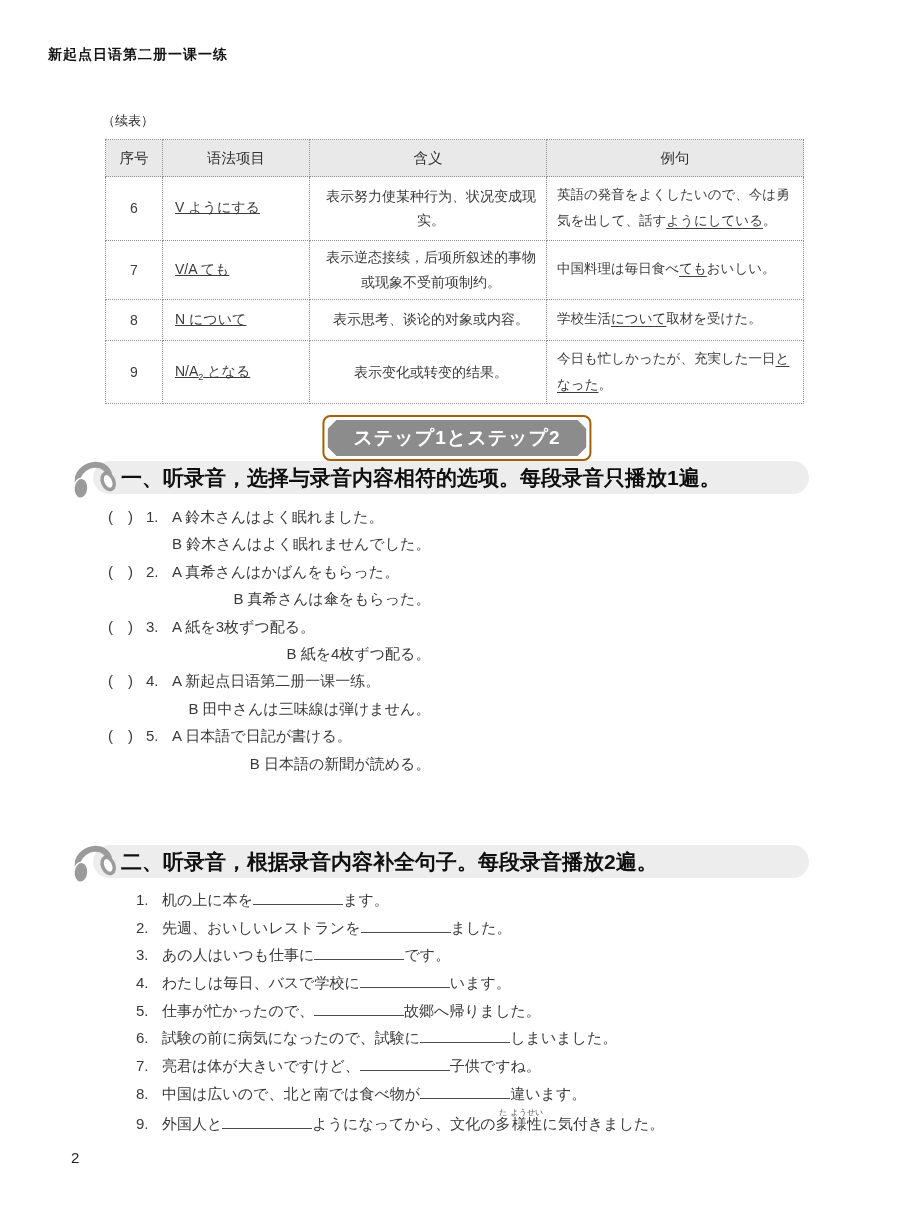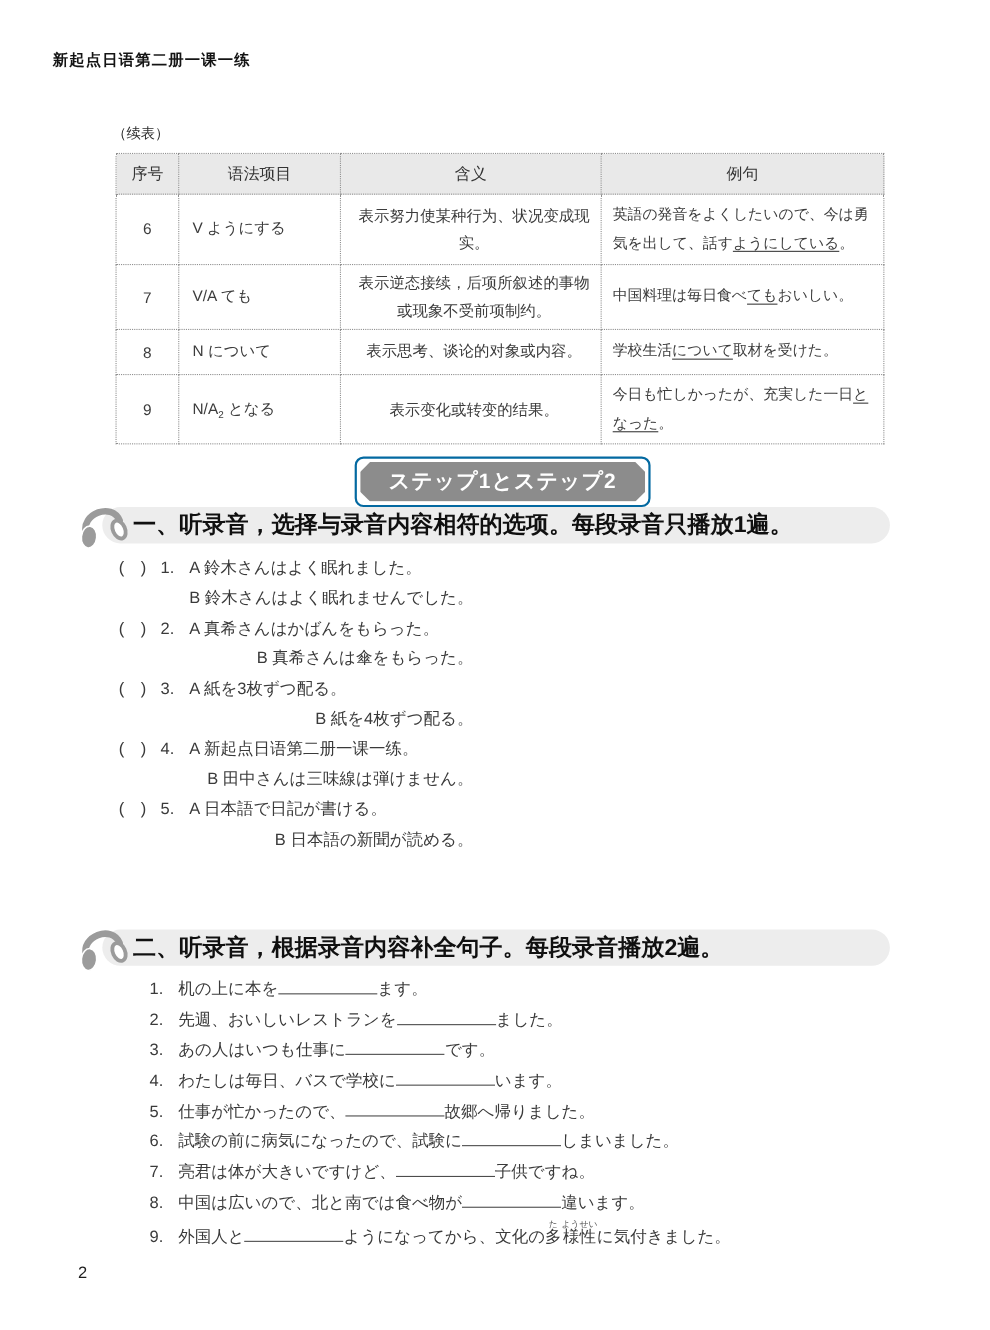--- a/index.html
+++ b/index.html
@@ -9,29 +9,29 @@
   .book-header{position:absolute;left:48px;top:46px;font-size:14px;font-weight:700;
                color:#141414;letter-spacing:1px;}
   .continued{position:absolute;left:102px;top:112px;font-size:13px;color:#2c2c2c;}
 
   .grammar-table{position:absolute;left:105px;top:139px;width:690px;border-collapse:collapse;
                  table-layout:fixed;font-size:14px;color:#3c3c3c;}
   .grammar-table th,.grammar-table td{border:1px dotted #8f8f8f;vertical-align:middle;}
   .grammar-table th{background:#e9e9e9;font-weight:400;font-size:14.5px;height:34px;color:#333;}
   .col-no{width:54px;} .col-item{width:144px;} .col-meaning{width:234px;} .col-example{width:254px;}
   .c-no{text-align:center;height:56px;}
-  .c-item{padding:4px 4px 4px 12px;}
+  .c-item{padding:4px 4px 4px 12px;text-decoration:underline;}
   .c-meaning{padding:4px 6px 4px 12px;line-height:1.75;text-align:center;}
   .c-example{padding:5px 8px 5px 10px;font-size:13.5px;line-height:1.95;}
   .r8 .c-no{height:38px;}
   u{text-decoration:underline;text-underline-offset:3px;}
   sub{font-size:9px;}
 
   .step-banner-wrap{position:absolute;left:calc(50% + 7px);top:415px;transform:translateX(-50%);
-                    border:2px solid #0369a1;border-radius:8px;padding:3px;background:#fff;}
+                    border:2px solid #a16207;border-radius:8px;padding:3px;background:#fff;}
   .step-banner-inner{background:#8c8c8c;color:#ffffff;font-weight:700;font-size:19px;
                      padding:5px 26px;letter-spacing:1px;
                      clip-path:polygon(9px 0,calc(100% - 9px) 0,100% 9px,100% calc(100% - 9px),
                      calc(100% - 9px) 100%,9px 100%,0 calc(100% - 9px),0 9px);}
 
   .section-bar{position:absolute;left:93px;width:716px;height:33px;background:#ededed;
                border-radius:17px;}
   .bar1{top:461px;} .bar2{top:845px;}
   .section-title{display:block;line-height:33px;padding-left:28px;font-weight:700;
                  font-size:21px;color:#101010;white-space:nowrap;}

